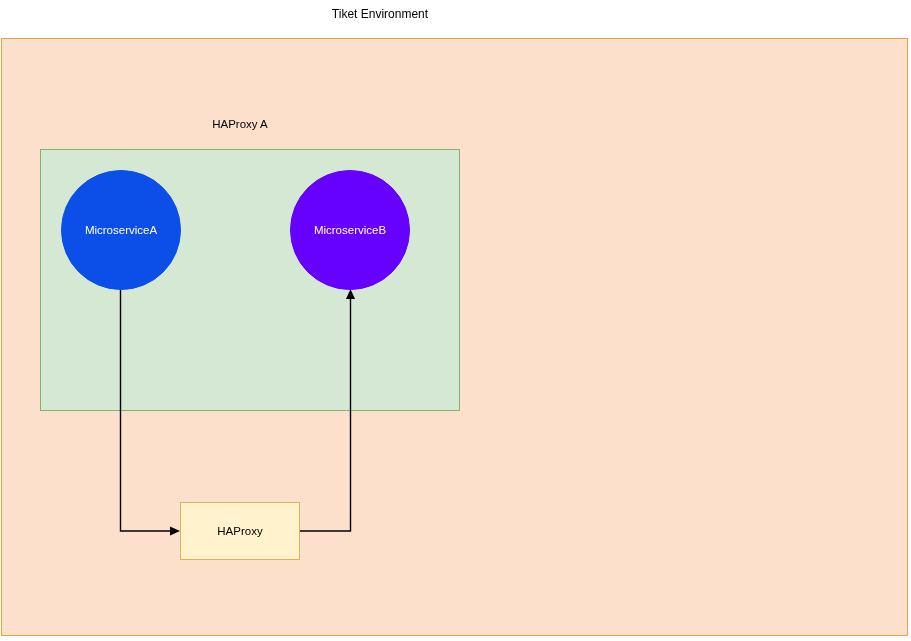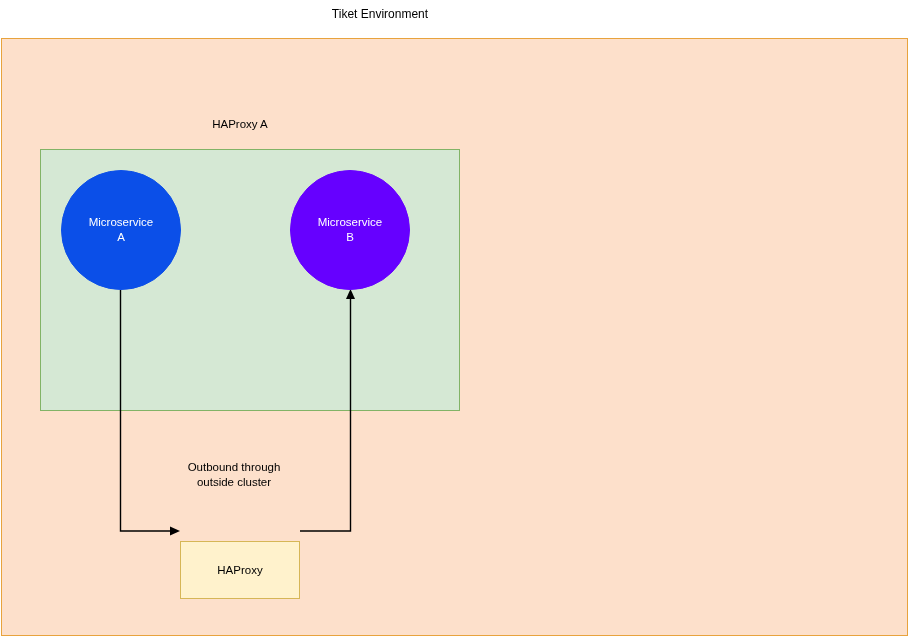--- a/index.html
+++ b/index.html
@@ -74,21 +74,20 @@
     white-space: nowrap;
   }
 
   
   .node-circle {
     position: absolute;
     width: 120px;
     height: 120px;
     border-radius: 50%;
     display: flex;
-    flex-direction: column;
     align-items: center;
     justify-content: center;
     color: #ffffff;
     font-size: 11.5px;
     line-height: 15px;
     text-align: center;
     box-sizing: border-box;
   }
   #node-microservice-a {
     left: 61px;
@@ -114,21 +113,20 @@
     width: 120px;
     height: 58px;
     background: #fff2cc;
     border: 1.5px solid #d6b656;
     box-sizing: border-box;
     display: flex;
     align-items: center;
     justify-content: center;
     font-size: 11.5px;
     color: #000000;
-    margin-top: 39px;
   }
   .haproxy-label {
     position: absolute;
     left: 174px;
     top: 460px;
     width: 120px;
     text-align: center;
     font-size: 11.5px;
     color: #000000;
     line-height: 15px;
@@ -182,22 +180,18 @@
   <div class="node-circle" id="node-microservice-a">
     <span class="node-line">Microservice</span>
     <span class="node-line">A</span>
   </div>
 
   <div class="node-circle" id="node-microservice-b">
     <span class="node-line">Microservice</span>
     <span class="node-line">B</span>
   </div>
 
-  <div class="haproxy-label">
-    <span>Outbound through</span><br>
-    <span>outside cluster</span>
-  </div>
 
   <div class="haproxy-box">
     <span>HAProxy</span>
   </div>
 
 </div>
 
 </body></html>

